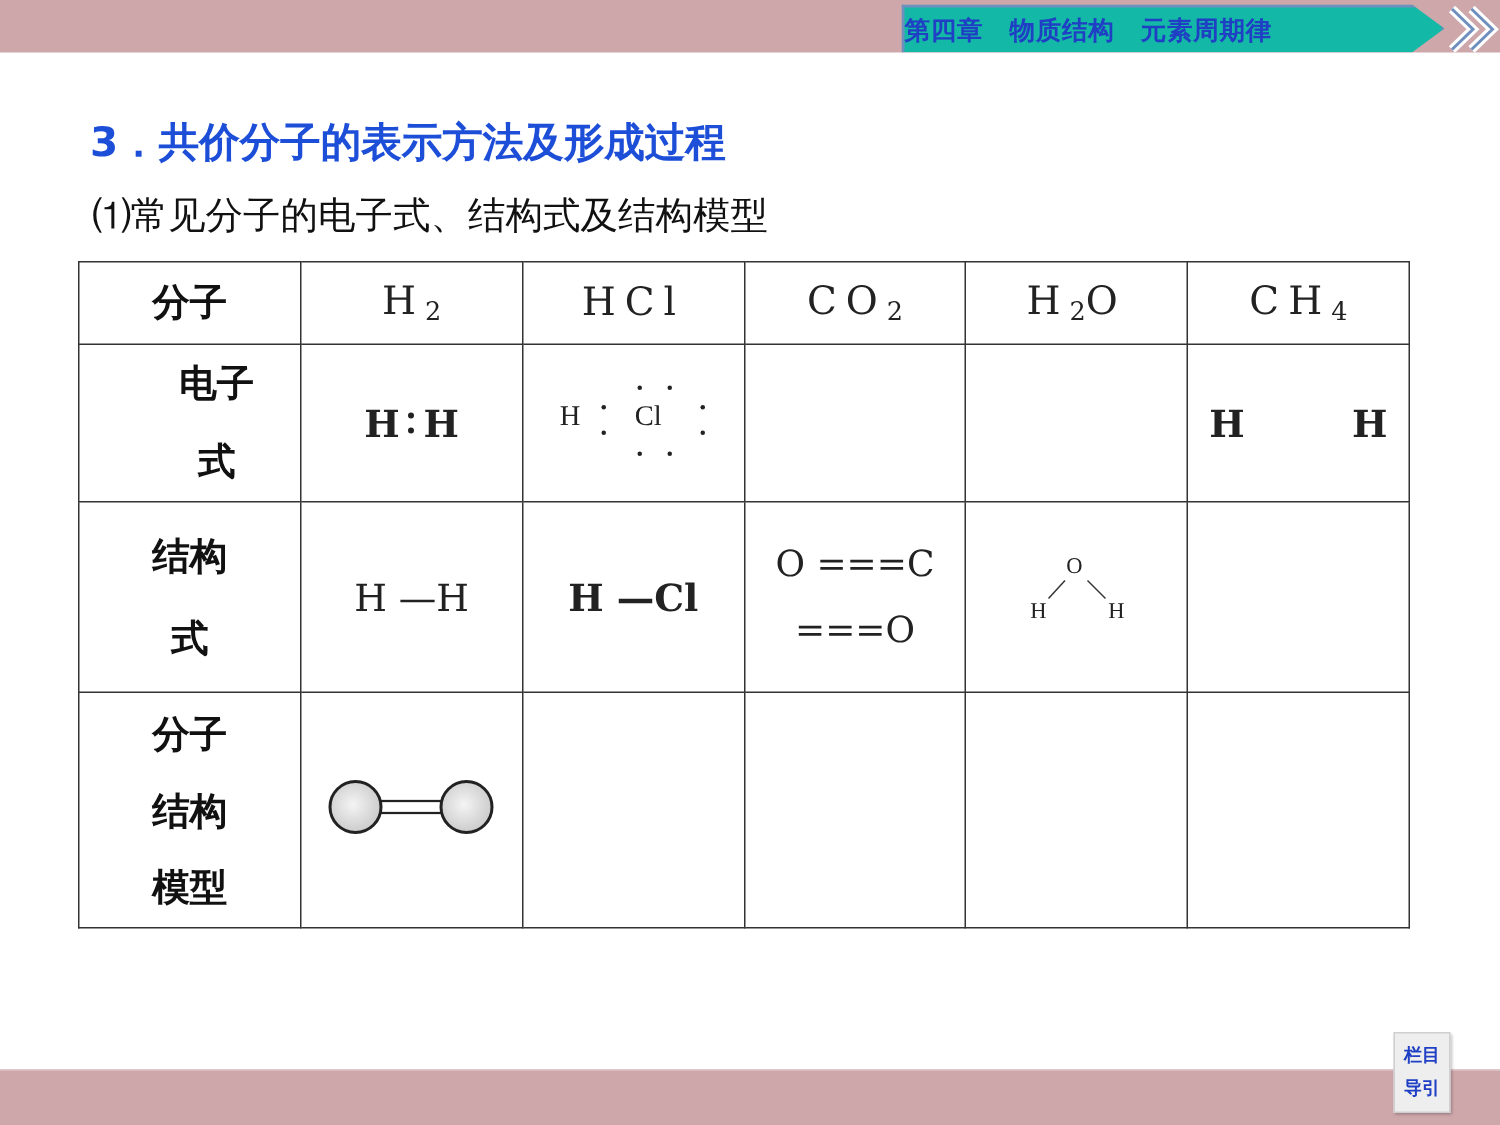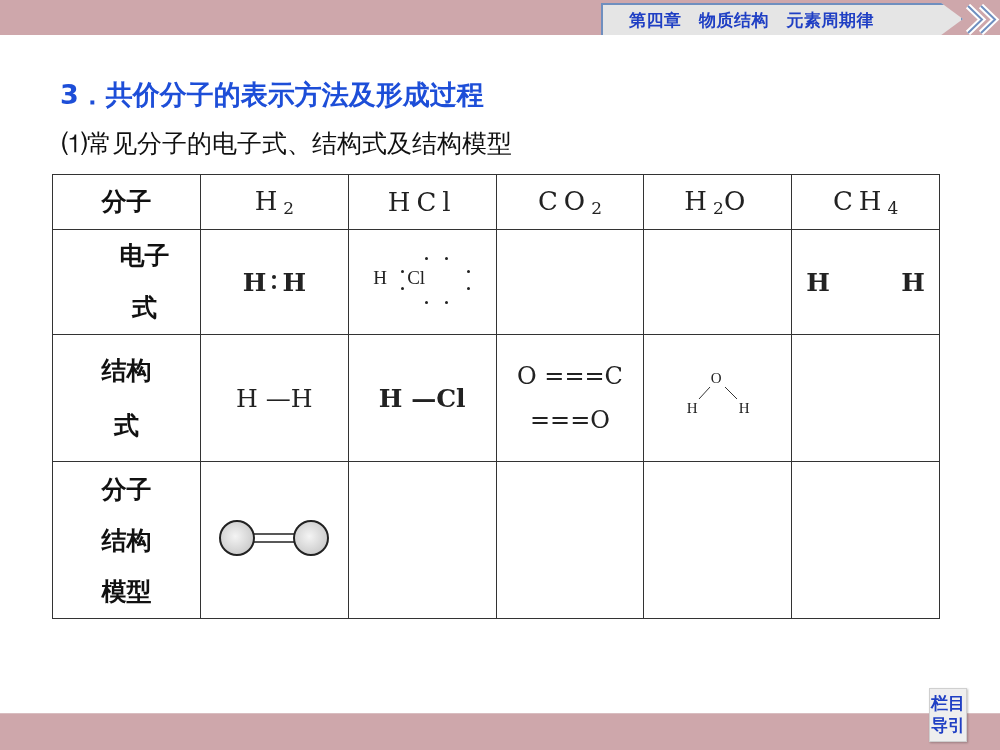--- a/index.html
+++ b/index.html
@@ -2,36 +2,36 @@
 <html><head>
 <meta charset="utf-8">
 <style>
   * { box-sizing: border-box; margin: 0; padding: 0; }
   html, body { width: 1000px; height: 750px; overflow: hidden; background: #ffffff; }
   body { position: relative; font-family: "DejaVu Serif", "Liberation Serif", serif; color: #111; }
 
   .top-bar { position: absolute; left: 0; top: 0; width: 1000px; height: 35px; background: #cea7ab; }
   .chapter-badge {
     position: absolute; left: 601px; top: 3px; width: 362px; height: 32px;
-    background: #e5e5e5; border: 2px solid #6f8fbf; border-bottom: none;
+    background: #14b8a6; border: 2px solid #6f8fbf; border-bottom: none;
     clip-path: polygon(0 0, 94% 0, 100% 50%, 94% 100%, 0 100%);
-    display: flex; align-items: center; padding-left: 26px;
+    display: flex; align-items: center; 
     color: #1f3fc4; font-family: Liberation Mono, monospace;
     font-size: 17px; font-weight: bold; letter-spacing: 0.5px; white-space: pre;
   }
   .chev { position: absolute; top: 4px; width: 22px; height: 31px; }
   .chev-1 { left: 965px; }
   .chev-2 { left: 978px; }
 
   .bottom-bar { position: absolute; left: 0; top: 713px; width: 1000px; height: 37px; background: #cea7ab; border-top: 1px solid #d9bdc0; }
   .nav-button {
     position: absolute; left: 929px; top: 688px; width: 38px; height: 54px;
     background: #eeeeee; border: 1px solid #cfcfcf; box-shadow: 1px 1px 2px rgba(0,0,0,0.25);
     color: #1f3fc4; font-family: "DejaVu Sans", "Liberation Sans", sans-serif;
-    font-size: 17px; font-weight: bold; line-height: 22px; text-align: center; padding-top: 3px;
+    font-size: 12px; font-weight: bold; line-height: 22px; text-align: center; padding-top: 3px;
     cursor: pointer;
   }
 
   .section-title {
     position: absolute; left: 60px; top: 77px;
     font-family: "DejaVu Sans", "Liberation Sans", sans-serif;
     font-size: 27px; font-weight: bold; color: #1d4ed8; white-space: pre;
   }
   .subsection-title {
     position: absolute; left: 62px; top: 127px;
@@ -65,21 +65,21 @@
 
   .mono-big { font-family: "DejaVu Serif", "Liberation Serif", serif; font-size: 25px; color: #222; font-weight: bold; }
   .serif-small { font-family: "Liberation Serif", "DejaVu Serif", serif; font-size: 19px; color: #222; }
 
   .electron-h2 { display: inline-flex; align-items: center; gap: 6px; }
   .colon-dots { display: inline-flex; flex-direction: column; gap: 6px; }
   .dot { width: 4px; height: 4px; border-radius: 50%; background: #222; display: block; }
 
   .hcl-lewis { position: relative; display: inline-block; width: 110px; height: 54px; }
   .hcl-lewis .h { position: absolute; left: 6px; top: 14px; }
-  .hcl-lewis .cl { position: absolute; left: 40px; top: 14px; }
+  .hcl-lewis .cl { position: absolute; left: 56px; top: 14px; }
   .hcl-lewis .d { position: absolute; width: 3px; height: 3px; border-radius: 50%; background: #222; }
 
   .ch4-lewis { display: flex; justify-content: space-between; padding: 0 14px; }
 
   .co2-struct { line-height: 44px; font-size: 24px; font-family: "DejaVu Serif", "Liberation Serif", serif; color: #222; }
 
   .h2o-struct { position: relative; display: inline-block; width: 70px; height: 52px; }
   .h2o-struct .o { position: absolute; left: 28px; top: 0; font-size: 15px; }
   .h2o-struct .hl { position: absolute; left: 4px; top: 30px; font-size: 15px; }
   .h2o-struct .hr { position: absolute; left: 56px; top: 30px; font-size: 15px; }

